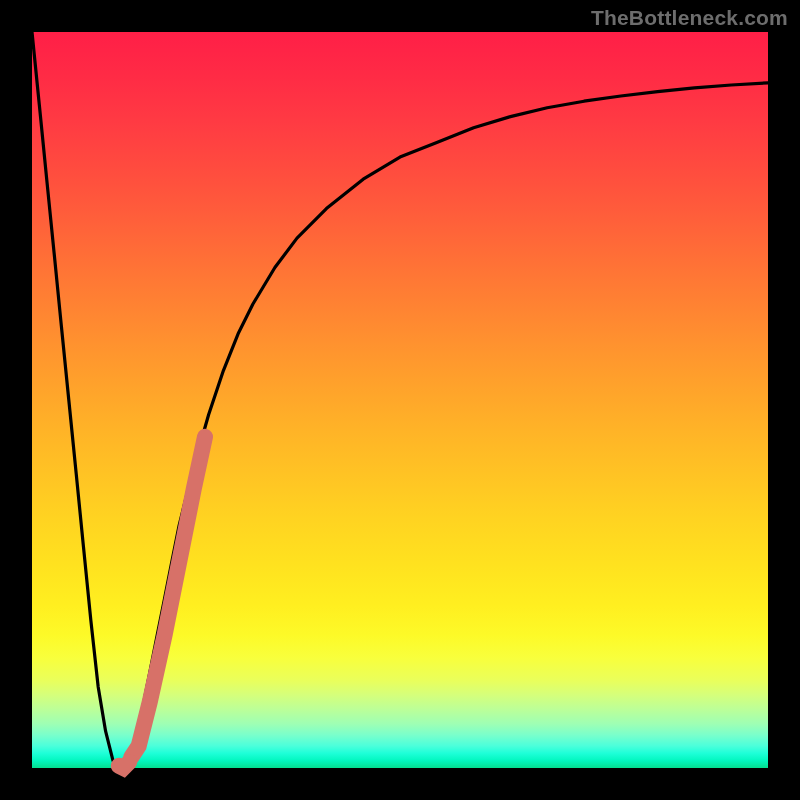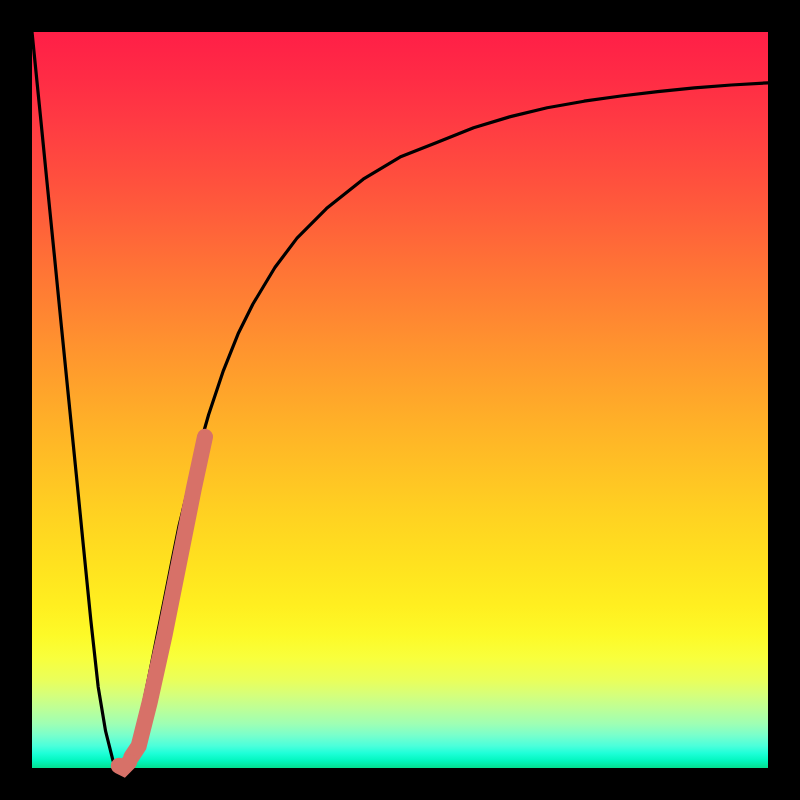--- a/index.html
+++ b/index.html
@@ -83,20 +83,21 @@
     stroke: #d77168;
     stroke-width: 16;
     fill: none;
     stroke-linecap: round;
   }
 </style>
 </head>
 <body>
 
 <div class="frame">
+  <div class="watermark">TheBottleneck.com</div>
 
   <div class="plot">
     <svg class="curve" viewBox="0 0 736 736">
       <path id="main-curve" class="black-stroke" d="M0.0 0.0 L7.4 73.6 L14.7 147.2 L22.1 220.8 L29.4 294.4 L36.8 368.0 L44.2 441.6 L51.5 515.2 L58.9 588.8 L66.2 655.0 L73.6 699.2 L81.0 728.6 L88.3 736.0 L95.7 728.6 L103.0 706.6 L110.4 677.1 L117.8 640.3 L125.1 603.5 L132.5 566.7 L139.8 529.9 L147.2 493.1 L161.9 434.2 L176.6 382.7 L191.4 338.6 L206.1 301.8 L220.8 272.3 L242.9 235.5 L265.0 206.1 L294.4 176.6 L331.2 147.2 L368.0 125.1 L404.8 110.4 L441.6 95.7 L478.4 84.6 L515.2 75.8 L552.0 69.2 L588.8 64.0 L625.6 59.6 L662.4 55.9 L699.2 53.0 L736.0 50.8"></path>
       <path id="hl-seg" class="pink-stroke" d="M99.4 725.0 L106.7 713.9 L117.8 669.8 L132.5 603.5 L147.2 529.9 L161.9 456.3 L173.0 404.8"></path>
       <path id="hl-hook" class="pink-stroke" d="M86.8 733.8 L91.3 736.0 L97.2 730.1"></path>
     </svg>
   </div>
 </div>
 

